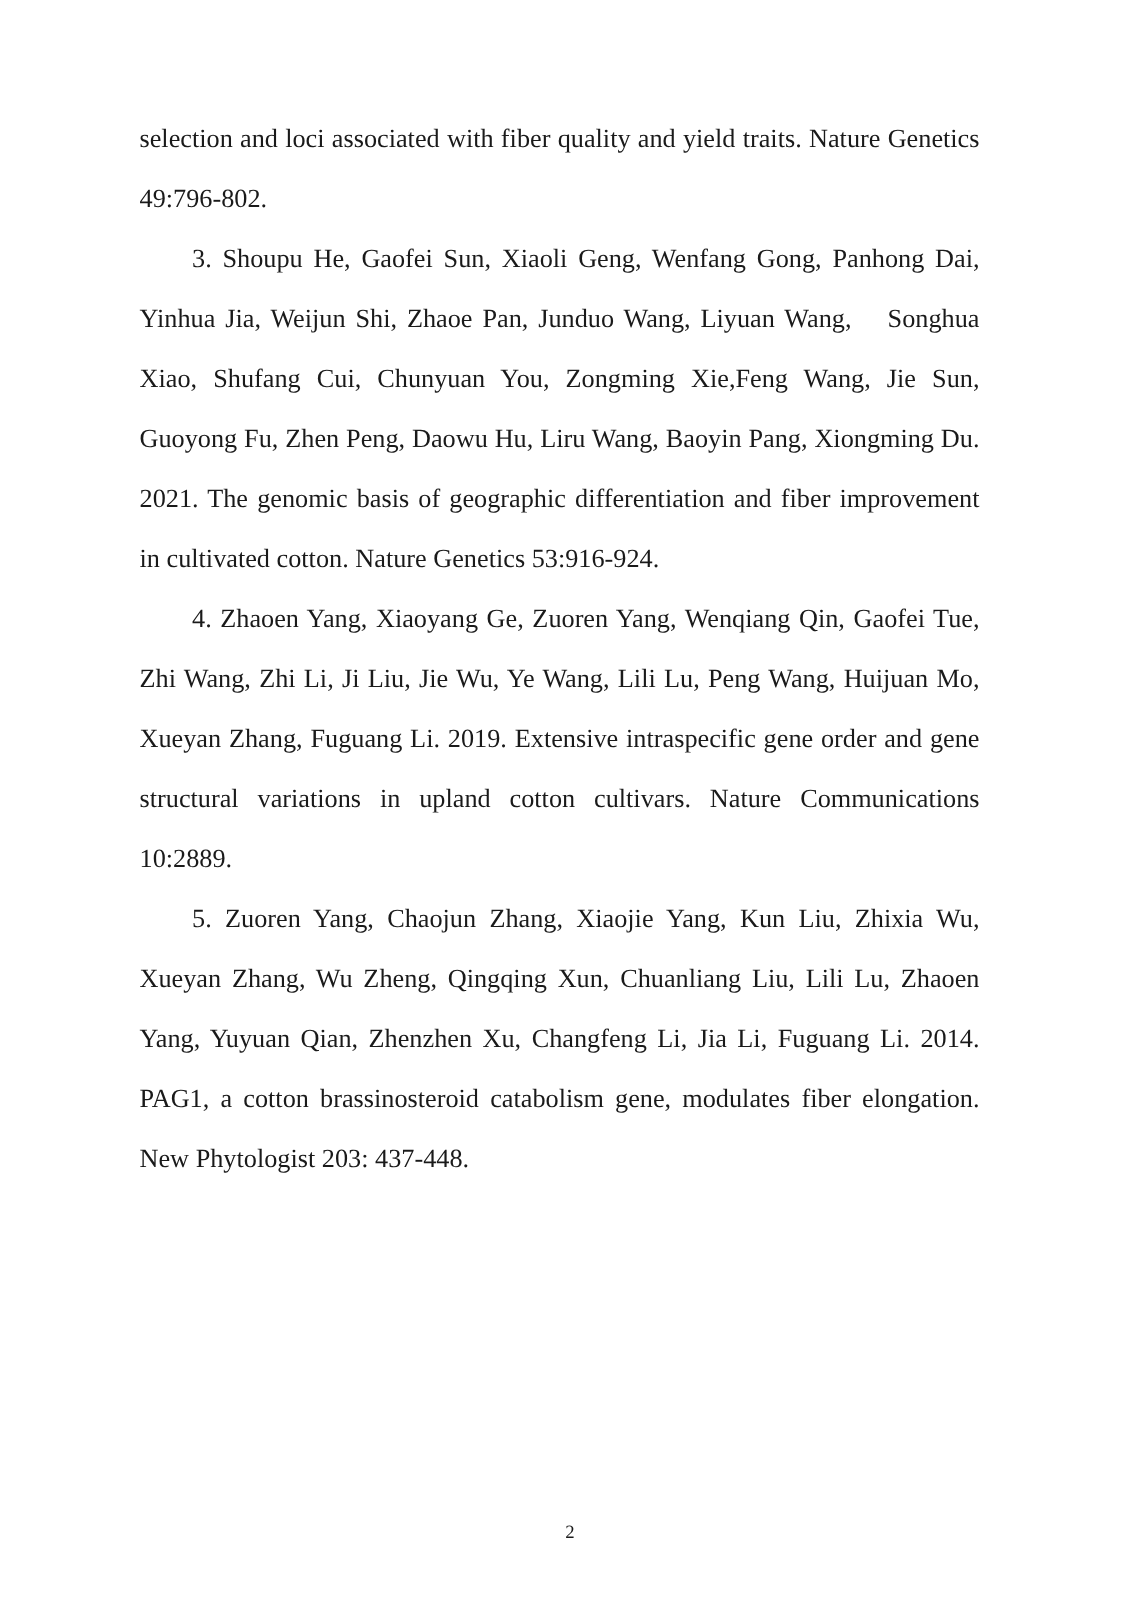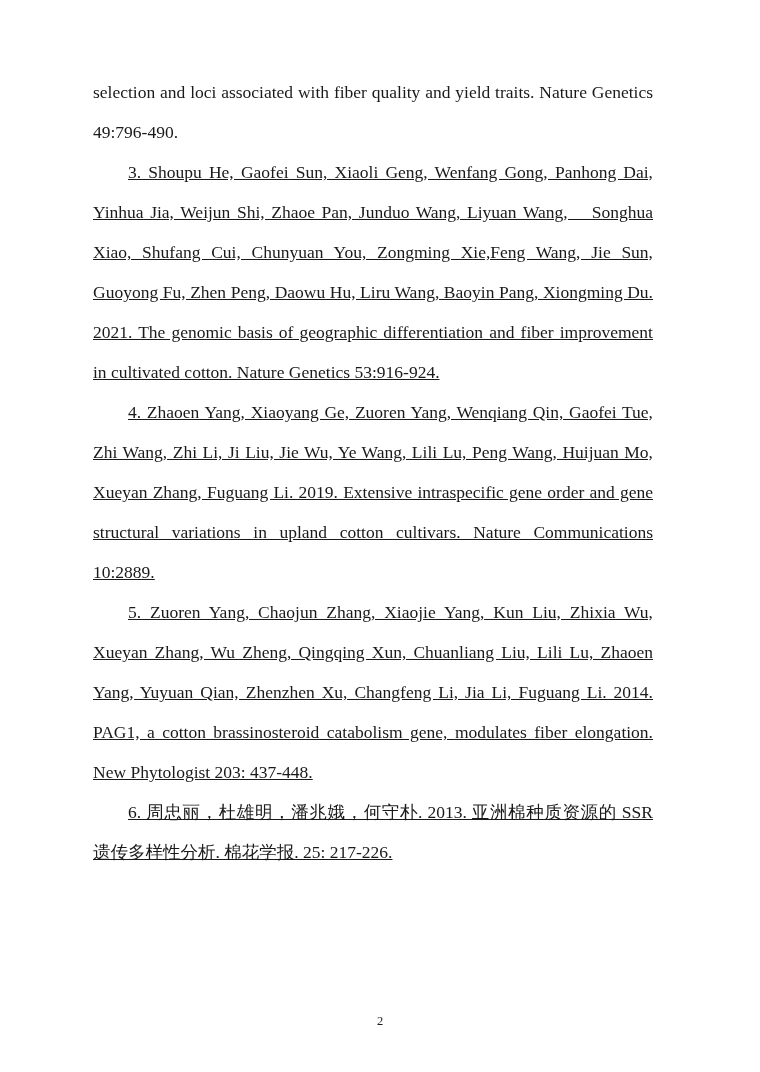--- a/index.html
+++ b/index.html
@@ -27,41 +27,39 @@
     font-size: 17.5px;
     line-height: 40px;
     color: #1a1a1a;
     text-align: justify;
     text-justify: inter-word;
     margin: 0;
     text-indent: 0;
   }
   .para.indent {
     text-indent: 2em;
-    text-decoration: underline;
   }
   .para.cjk {
     font-family: "Liberation Serif", "DejaVu Serif", serif;
   }
   .page-number {
     position: absolute;
     left: 0;
     right: 0;
     top: 1014px;
     text-align: center;
     font-family: "Liberation Serif", "DejaVu Serif", serif;
     font-size: 12.5px;
     color: #1a1a1a;
   }
 </style>
 </head>
 <body>
 
 <div class="page">
   <div class="content">
-    <p class="para">selection and loci associated with fiber quality and yield traits. Nature Genetics 49:796-490.</p>
+    <p class="para">selection and loci associated with fiber quality and yield traits. Nature Genetics 49:796-802.</p>
     <p class="para indent">3. Shoupu He, Gaofei Sun, Xiaoli Geng, Wenfang Gong, Panhong Dai, Yinhua Jia, Weijun Shi, Zhaoe Pan, Junduo Wang, Liyuan Wang,  Songhua Xiao, Shufang Cui, Chunyuan You, Zongming Xie,Feng Wang, Jie Sun, Guoyong Fu, Zhen Peng, Daowu Hu, Liru Wang, Baoyin Pang, Xiongming Du. 2021. The genomic basis of geographic differentiation and fiber improvement in cultivated cotton. Nature Genetics 53:916-924.</p>
     <p class="para indent">4. Zhaoen Yang, Xiaoyang Ge, Zuoren Yang, Wenqiang Qin, Gaofei Tue, Zhi Wang, Zhi Li, Ji Liu, Jie Wu, Ye Wang, Lili Lu, Peng Wang, Huijuan Mo, Xueyan Zhang, Fuguang Li. 2019. Extensive intraspecific gene order and gene structural variations in upland cotton cultivars. Nature Communications 10:2889.</p>
     <p class="para indent">5. Zuoren Yang, Chaojun Zhang, Xiaojie Yang, Kun Liu, Zhixia Wu, Xueyan Zhang, Wu Zheng, Qingqing Xun, Chuanliang Liu, Lili Lu, Zhaoen Yang, Yuyuan Qian, Zhenzhen Xu, Changfeng Li, Jia Li, Fuguang Li. 2014. PAG1, a cotton brassinosteroid catabolism gene, modulates fiber elongation. New Phytologist 203: 437-448.</p>
-    <p class="para indent cjk">6. 周忠丽，杜雄明，潘兆娥，何守朴. 2013. 亚洲棉种质资源的 SSR 遗传多样性分析. 棉花学报. 25: 217-226.</p>
   </div>
   <div class="page-number">2</div>
 </div>
 
 </body></html>

